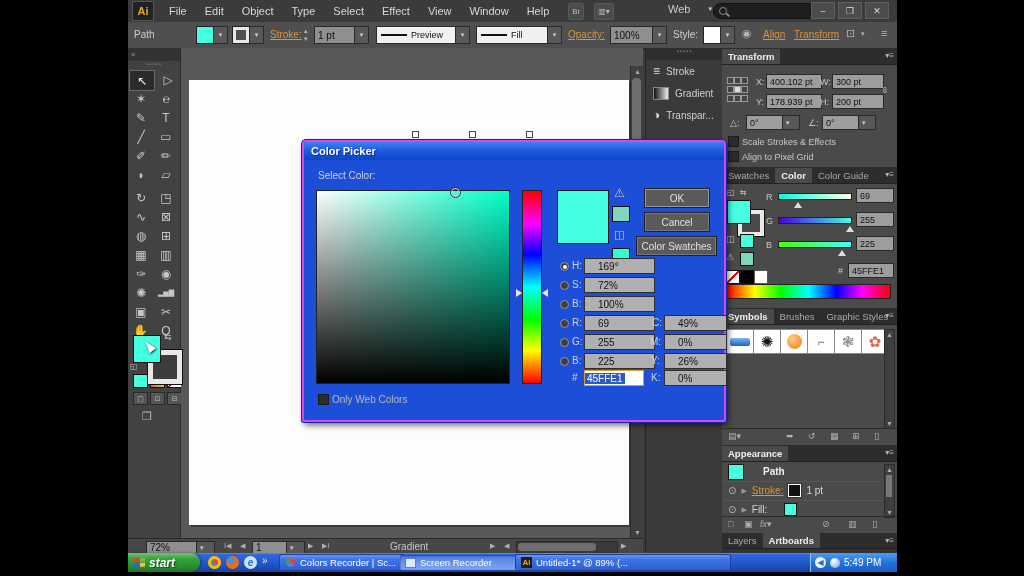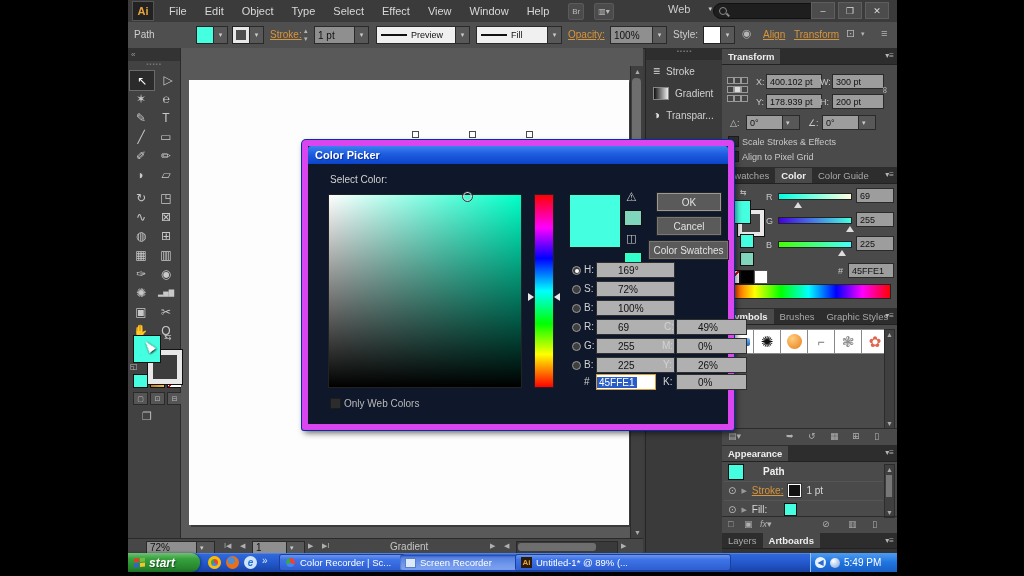--- a/index.html
+++ b/index.html
@@ -87,35 +87,35 @@
   .slider{position:absolute;height:5px;border:1px solid #222;}
   .sthumb{position:absolute;top:4px;width:0;height:0;border:4px solid transparent;border-bottom:6px solid #ddd;margin-left:-4px;}
   .spectrum{position:absolute;left:4px;top:100px;width:163px;height:13px;border:1px solid #222;
     background:linear-gradient(90deg,#f00,#ff0 17%,#0f0 33%,#0ff 50%,#00f 67%,#f0f 83%,#f00);}
   .symcell{position:absolute;top:4px;width:26px;height:23px;background:#fff;border:1px solid #888;display:flex;align-items:center;justify-content:center;overflow:hidden;}
   .pscroll{position:absolute;right:2px;width:9px;background:#3f3f3f;border:1px solid #2c2c2c;}
   .footicons{position:absolute;left:0;right:0;bottom:0;height:16px;border-top:1px solid #2b2b2b;color:#b0b0b0;font-size:9px;}
   .appr-row{position:absolute;left:2px;right:14px;height:19px;border-bottom:1px solid #555;display:flex;align-items:center;gap:5px;padding-left:4px;}
 
   
-  .dialog{position:absolute;left:174px;top:140px;width:420px;height:278px;background:#0f172a;
-    border:6px solid #d946ef;box-shadow:0 0 0 1px #0a2f9c,2px 3px 6px rgba(0,0,0,.6);z-index:30;border-radius:4px 4px 2px 2px;}
+  .dialog{position:absolute;left:174px;top:140px;width:420px;height:278px;background:#1d4ed8;
+    border:2px solid #d946ef;box-shadow:0 0 0 1px #0a2f9c,2px 3px 6px rgba(0,0,0,.6);z-index:30;border-radius:4px 4px 2px 2px;}
   .dtitle{height:18px;background:linear-gradient(180deg,#3c82f2 0%,#1f5ce0 45%,#0a44c9 100%);color:#fff;font-weight:bold;font-size:11px;display:flex;align-items:center;padding-left:7px;border-radius:3px 3px 0 0;text-shadow:1px 1px 1px #0a2f9c;}
-  .dbody{position:relative;height:256px;margin-left:8px;}
+  .dbody{position:relative;height:256px;}
   .sbfield{position:absolute;left:12px;top:30px;width:192px;height:192px;border:1px solid #222;
     background:linear-gradient(to top,#000,rgba(0,0,0,0) 100%),linear-gradient(to right,#fff,rgba(255,255,255,0)),#00ffc8;}
   .sbmark{position:absolute;left:133px;top:-4px;width:9px;height:9px;border:1.5px solid #333;border-radius:50%;box-shadow:0 0 0 1px #ddd inset;}
   .hueslider{position:absolute;left:218px;top:30px;width:18px;height:192px;border:1px solid #222;
     background:linear-gradient(180deg,#f00 0%,#f0f 17%,#00f 33%,#0ff 50%,#0f0 67%,#ff0 83%,#f00 100%);}
   .huemarkL{position:absolute;left:-7px;top:98px;width:0;height:0;border:4px solid transparent;border-left:6px solid #e8e8e8;}
   .huemarkR{position:absolute;right:-7px;top:98px;width:0;height:0;border:4px solid transparent;border-right:6px solid #e8e8e8;}
   .preview{position:absolute;left:253px;top:30px;width:50px;height:52px;background:#45FFE1;border:1px solid #1a1a1a;}
   .dbtn{position:absolute;height:18px;background:#5a5a5a;border:1px solid #222;box-shadow:0 0 0 1px #777 inset;color:#e0e0e0;display:flex;align-items:center;justify-content:center;font-size:10px;}
   .drow-lbl{position:absolute;color:#d2d2d2;font-size:10px;}
-  .dfield{position:absolute;width:56px;height:14px;background:#b0b0b0;border:1px solid #2f2f2f;color:#111;font-size:10px;display:flex;align-items:center;padding-left:21px;}
+  .dfield{position:absolute;width:56px;height:14px;background:#b0b0b0;border:1px solid #2f2f2f;color:#111;font-size:10px;display:flex;align-items:center;padding-left:13px;}
   .radio{position:absolute;width:7px;height:7px;border:1px solid #999;border-radius:50%;background:#3e3e3e;}
   .radio.on::after{content:"";position:absolute;left:1.5px;top:1.5px;width:4px;height:4px;background:#fff;border-radius:50%;}
   .hexfield{position:absolute;left:280px;top:210px;width:58px;height:14px;background:#fff;border:1px solid #d89e3c;display:flex;align-items:center;}
   .hexsel{background:#2a5cc8;color:#fff;font-size:10px;padding:0 2px;}
 
   
   .taskbar{position:absolute;left:0;top:553px;width:769px;height:19px;
     background:linear-gradient(180deg,#5e90e8 0%,#2f68dd 8%,#2257c9 55%,#1941a5 100%);}
   .startbtn{position:absolute;left:0;top:0;width:66px;height:19px;border-radius:0 9px 9px 0;
     background:linear-gradient(180deg,#6fc078 0%,#37a33c 30%,#27852e 80%,#1e6f26 100%);
@@ -625,21 +625,21 @@
       <span class="starttxt">start</span>
     </div>
     <div class="ql" style="left:80px;background:conic-gradient(#ea4335 0 33%,#4285f4 33% 66%,#34a853 66% 100%);box-shadow:inset 0 0 0 3px #fbbc05"></div>
     <div class="ql" style="left:98px;background:radial-gradient(circle at 40% 35%,#4d8fd1 0 30%,#e8701a 31%)"></div>
     <div class="ql" style="left:116px;background:#cfe4fa;color:#1e72d8;font-weight:bold;font-style:italic;font-size:10px;display:flex;align-items:center;justify-content:center">e</div>
     <span style="position:absolute;left:134px;top:2px;color:#dce8fb;font-size:10px">»</span>
     <div class="task" style="left:152px;width:114px">
       <span class="tico">
             <span style="width:9px;height:9px;border-radius:50%;background:conic-gradient(#ea4335 0 33%,#4285f4 33% 66%,#34a853 66% 100%)"></span>
           </span>
-      <span>Color Recorder | Sc...</span>
+      <span>Colors Recorder | Sc...</span>
     </div>
     <div class="task pressed" style="left:272px;width:110px">
       <span class="tico">
             <span style="width:9px;height:8px;background:#dce8fb;border:1px solid #5a7ec4"></span>
           </span>
       <span>Screen Recorder</span>
     </div>
     <div class="task" style="left:388px;width:204px">
       <span class="tico" style="background:#2a1c08;color:#e8a33d;font-weight:bold">Ai</span>
       <span>Untitled-1* @ 89% (...</span>

